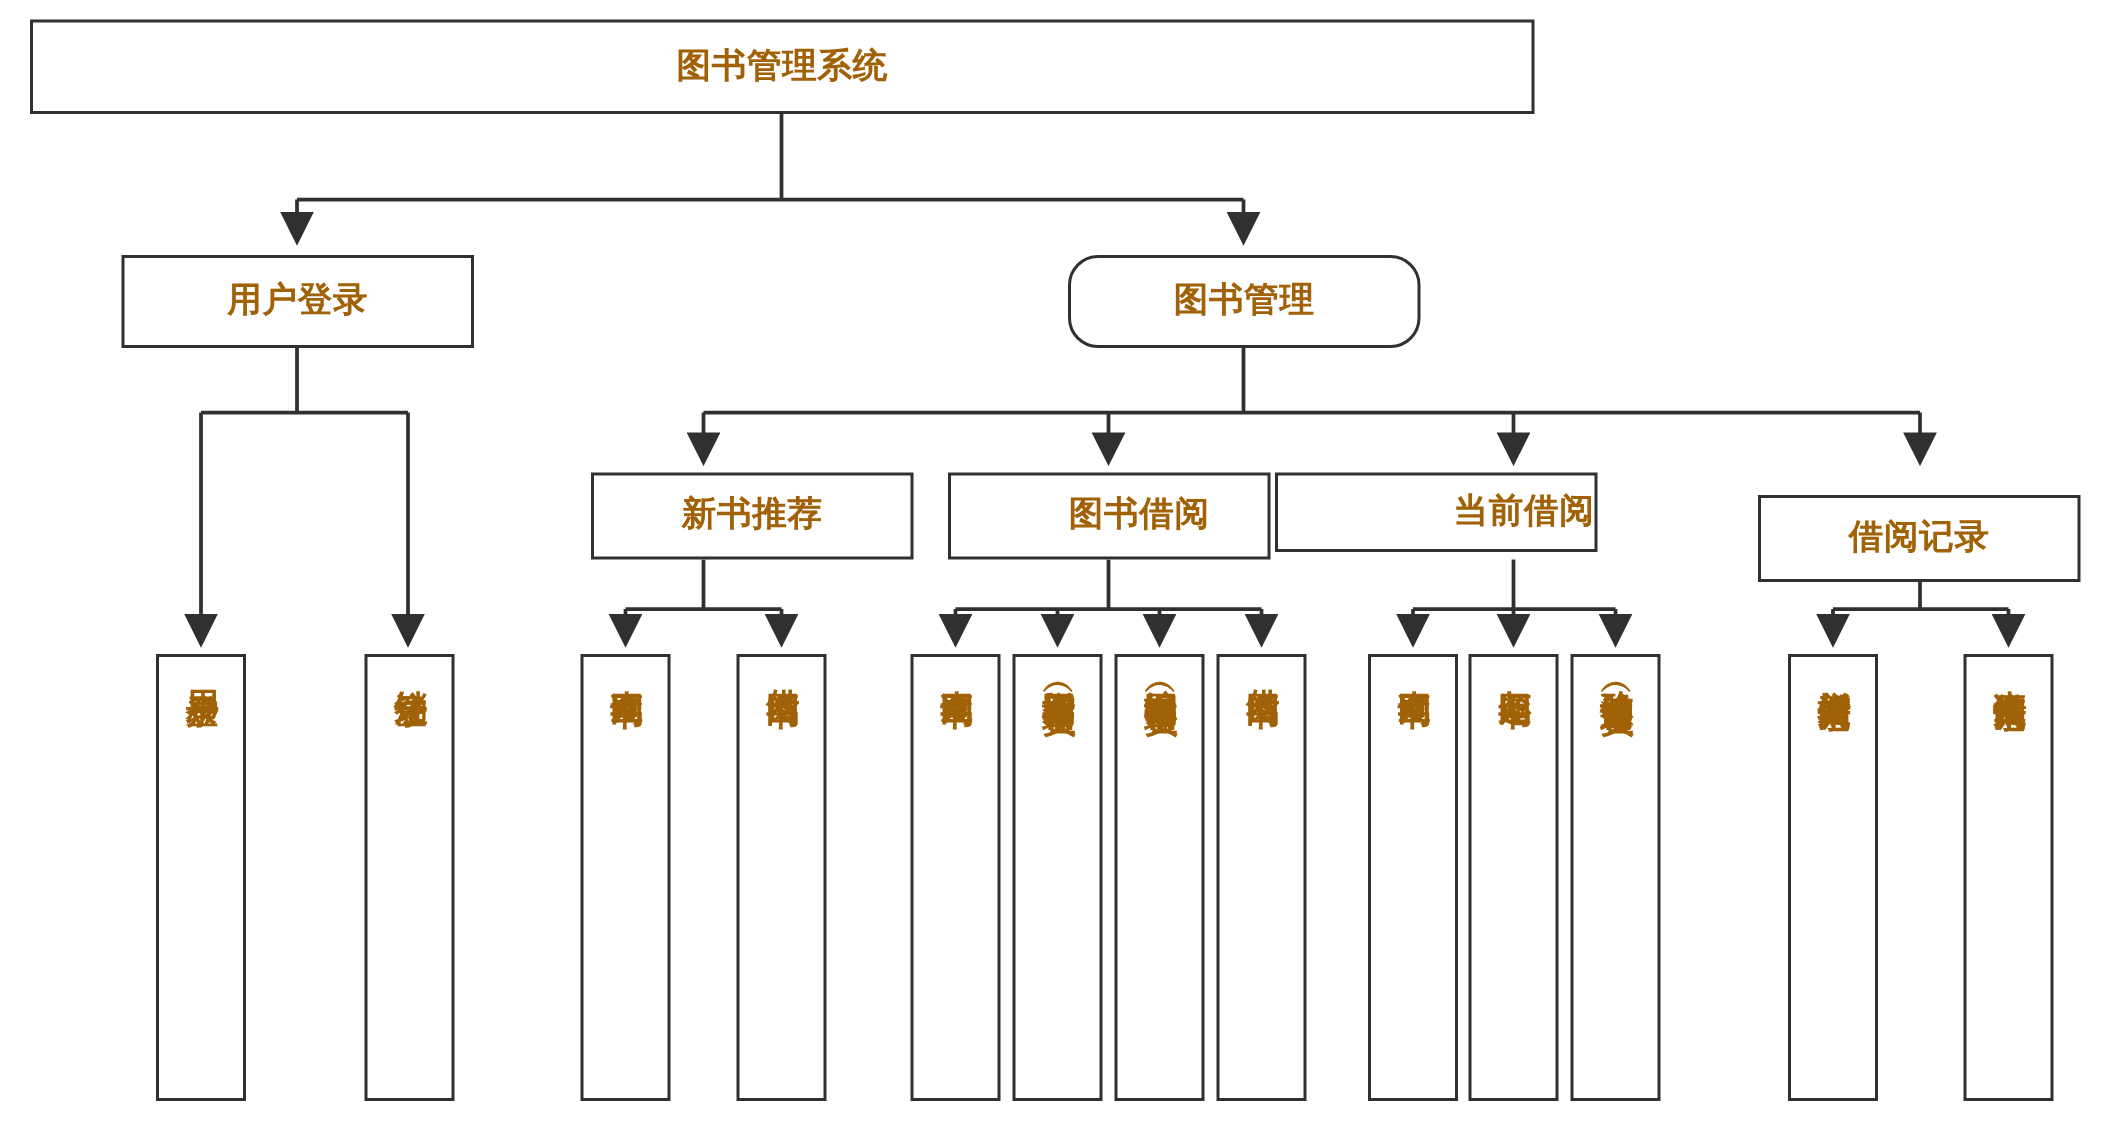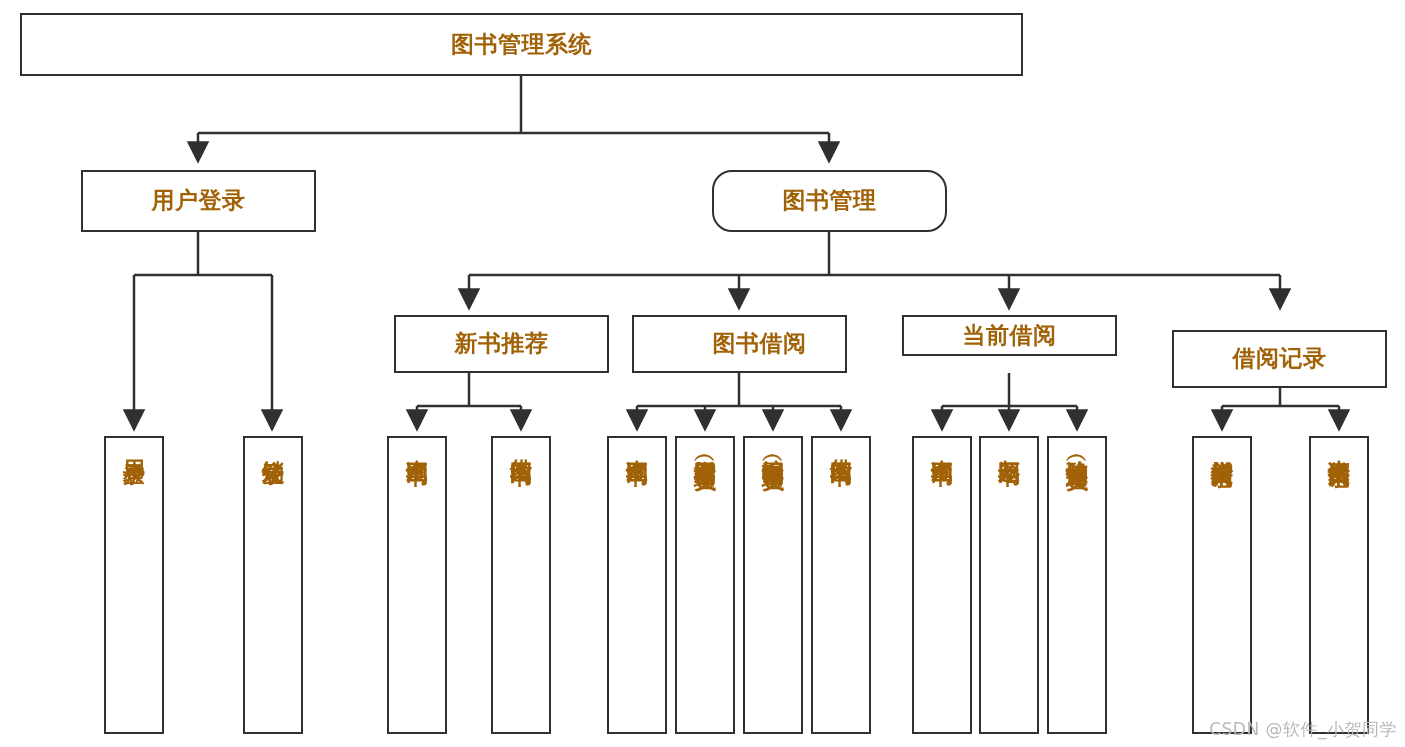--- a/index.html
+++ b/index.html
@@ -141,21 +141,21 @@
   <div class="node horiz" style="left:712px; top:170px; width:235px; height:62px;border-radius:20px;">
     <span class="label">图书管理</span>
   </div>
 
   <div class="node horiz" style="left:362px; top:315px; width:215px; height:58px;margin-left:32px;">
     <span class="label">新书推荐</span>
   </div>
   <div class="node horiz" style="left:632px; top:315px; width:215px; height:58px;padding-left:40px;">
     <span class="label">图书借阅</span>
   </div>
-  <div class="node horiz" style="left:902px; top:315px; width:215px; height:41px;">
+  <div class="node horiz" style="left:850px; top:315px; width:215px; height:53px;justify-content:flex-end;">
     <span class="label">当前借阅</span>
   </div>
   <div class="node horiz" style="left:1172px; top:330px; width:215px; height:58px;">
     <span class="label">借阅记录</span>
   </div>
 
   <div class="node vert" style="left:104px; top:436px; width:60px; height:298px;">
     <span class="label">用户登录</span>
   </div>
   <div class="node vert" style="left:243px; top:436px; width:60px; height:298px;">
@@ -192,15 +192,14 @@
     <span class="label">确认归还（管理员）</span>
   </div>
 
   <div class="node vert" style="left:1192px; top:436px; width:60px; height:298px;">
     <span class="label">新增借阅记录</span>
   </div>
   <div class="node vert" style="left:1309px; top:436px; width:60px; height:298px;">
     <span class="label">查询借阅记录</span>
   </div>
 
-  <div class="watermark">CSDN @软件_小贺同学</div>
 
 </div>
 
 </body></html>

